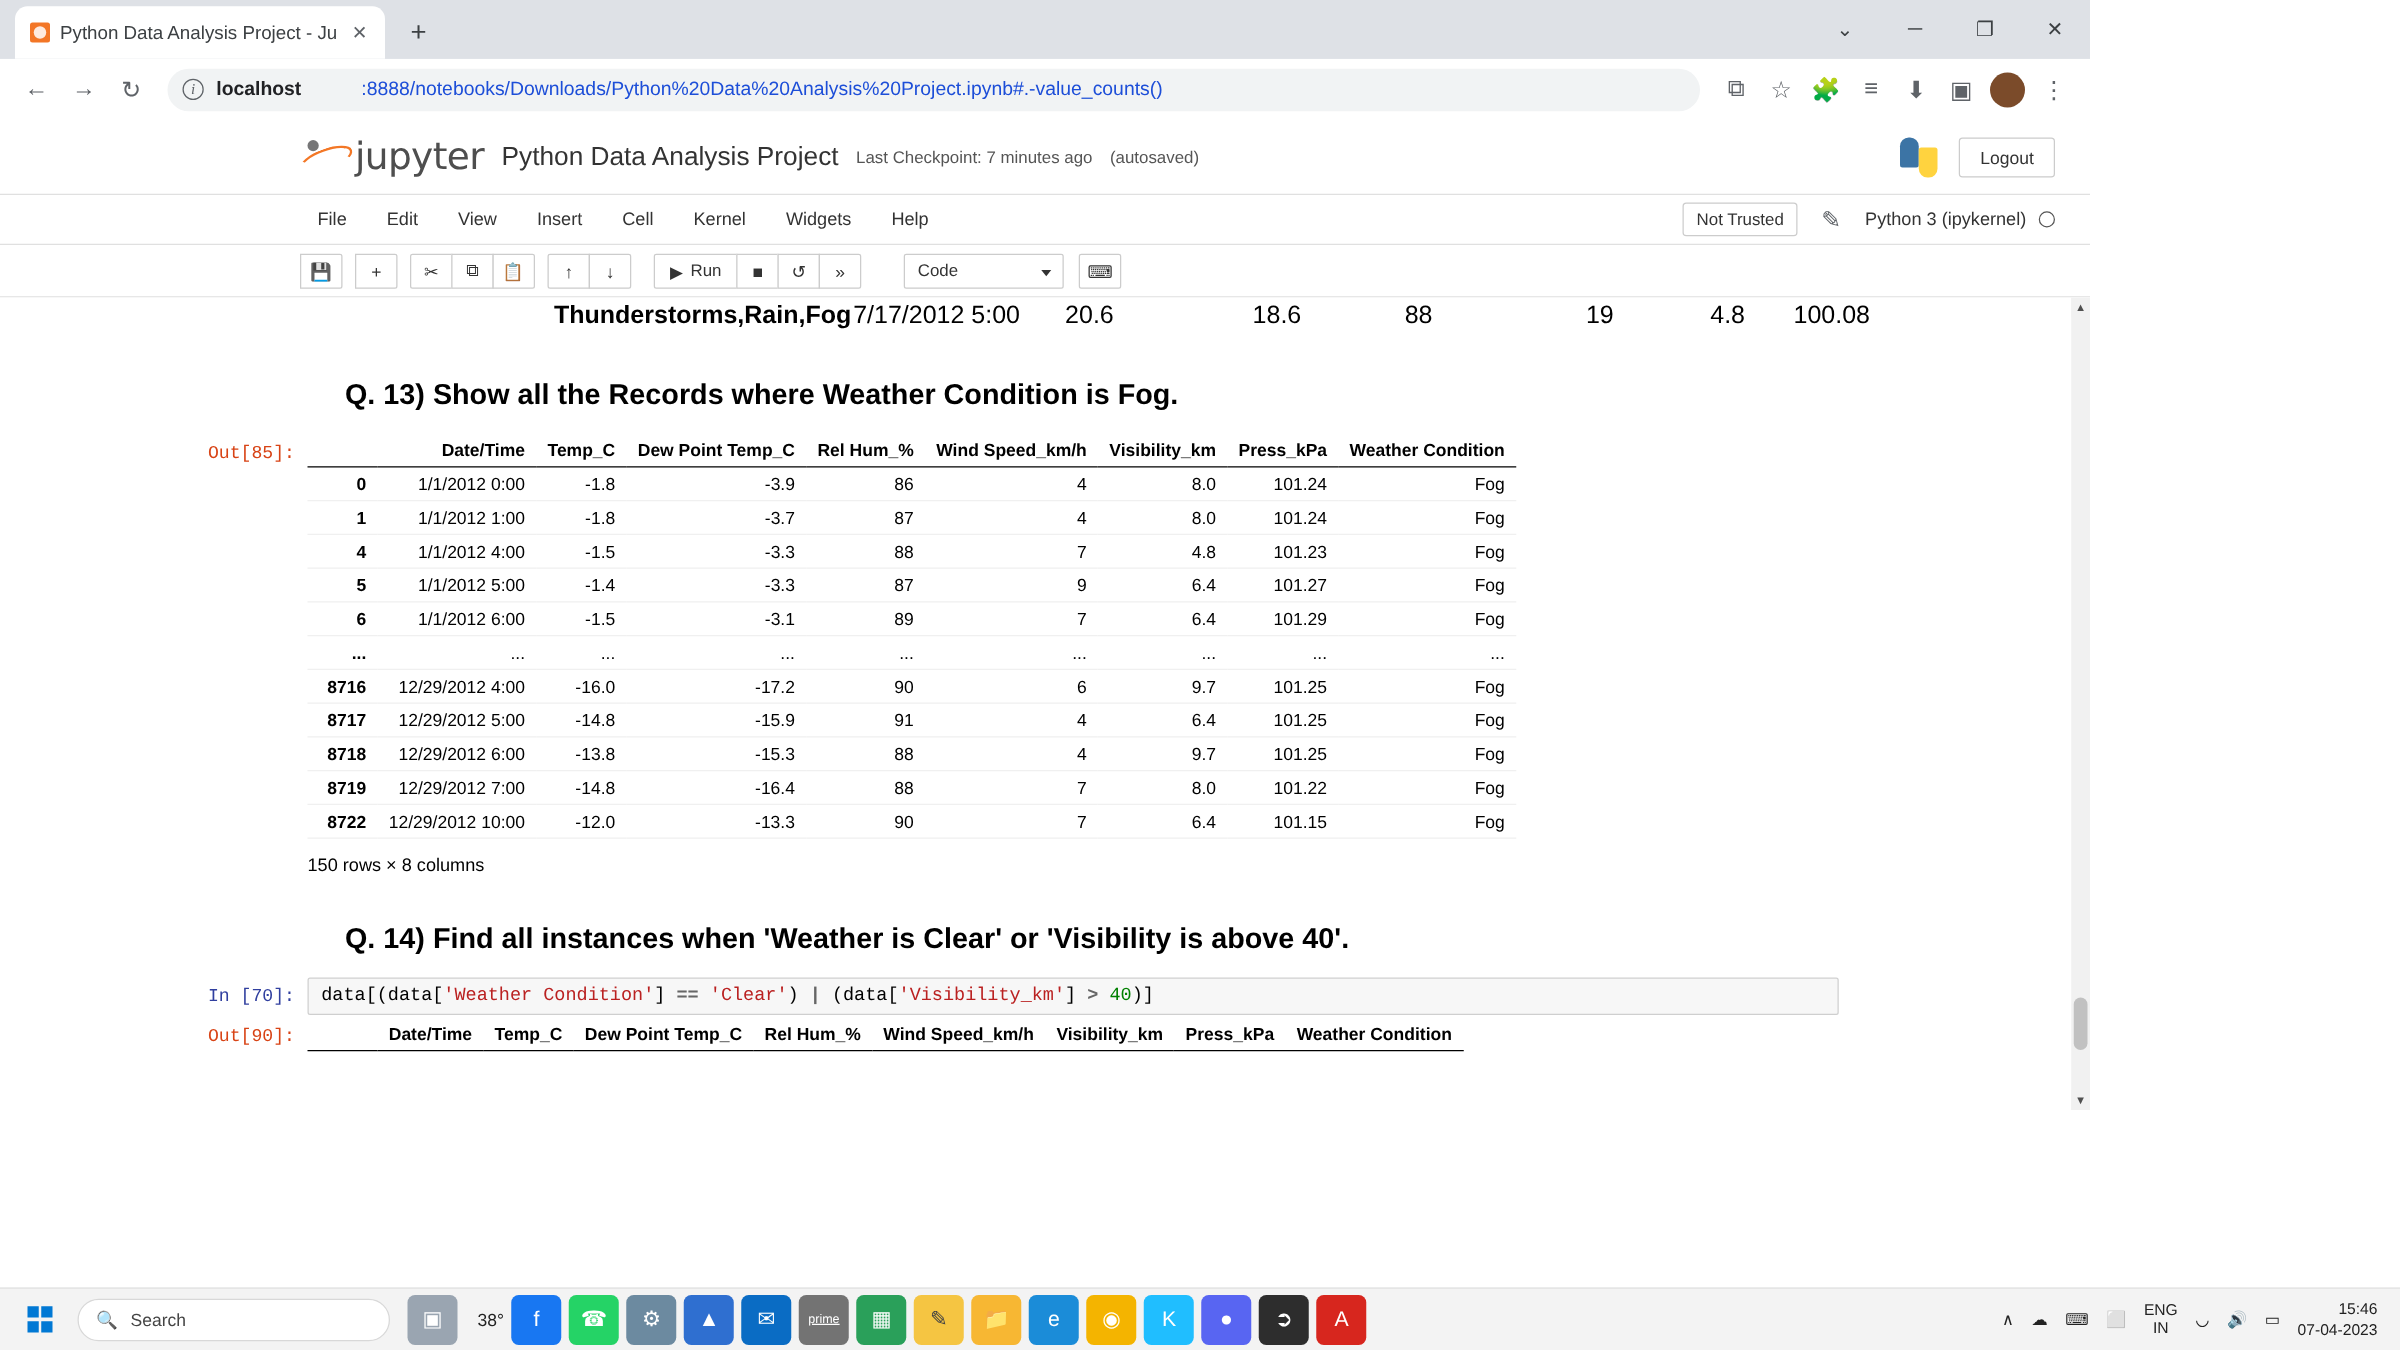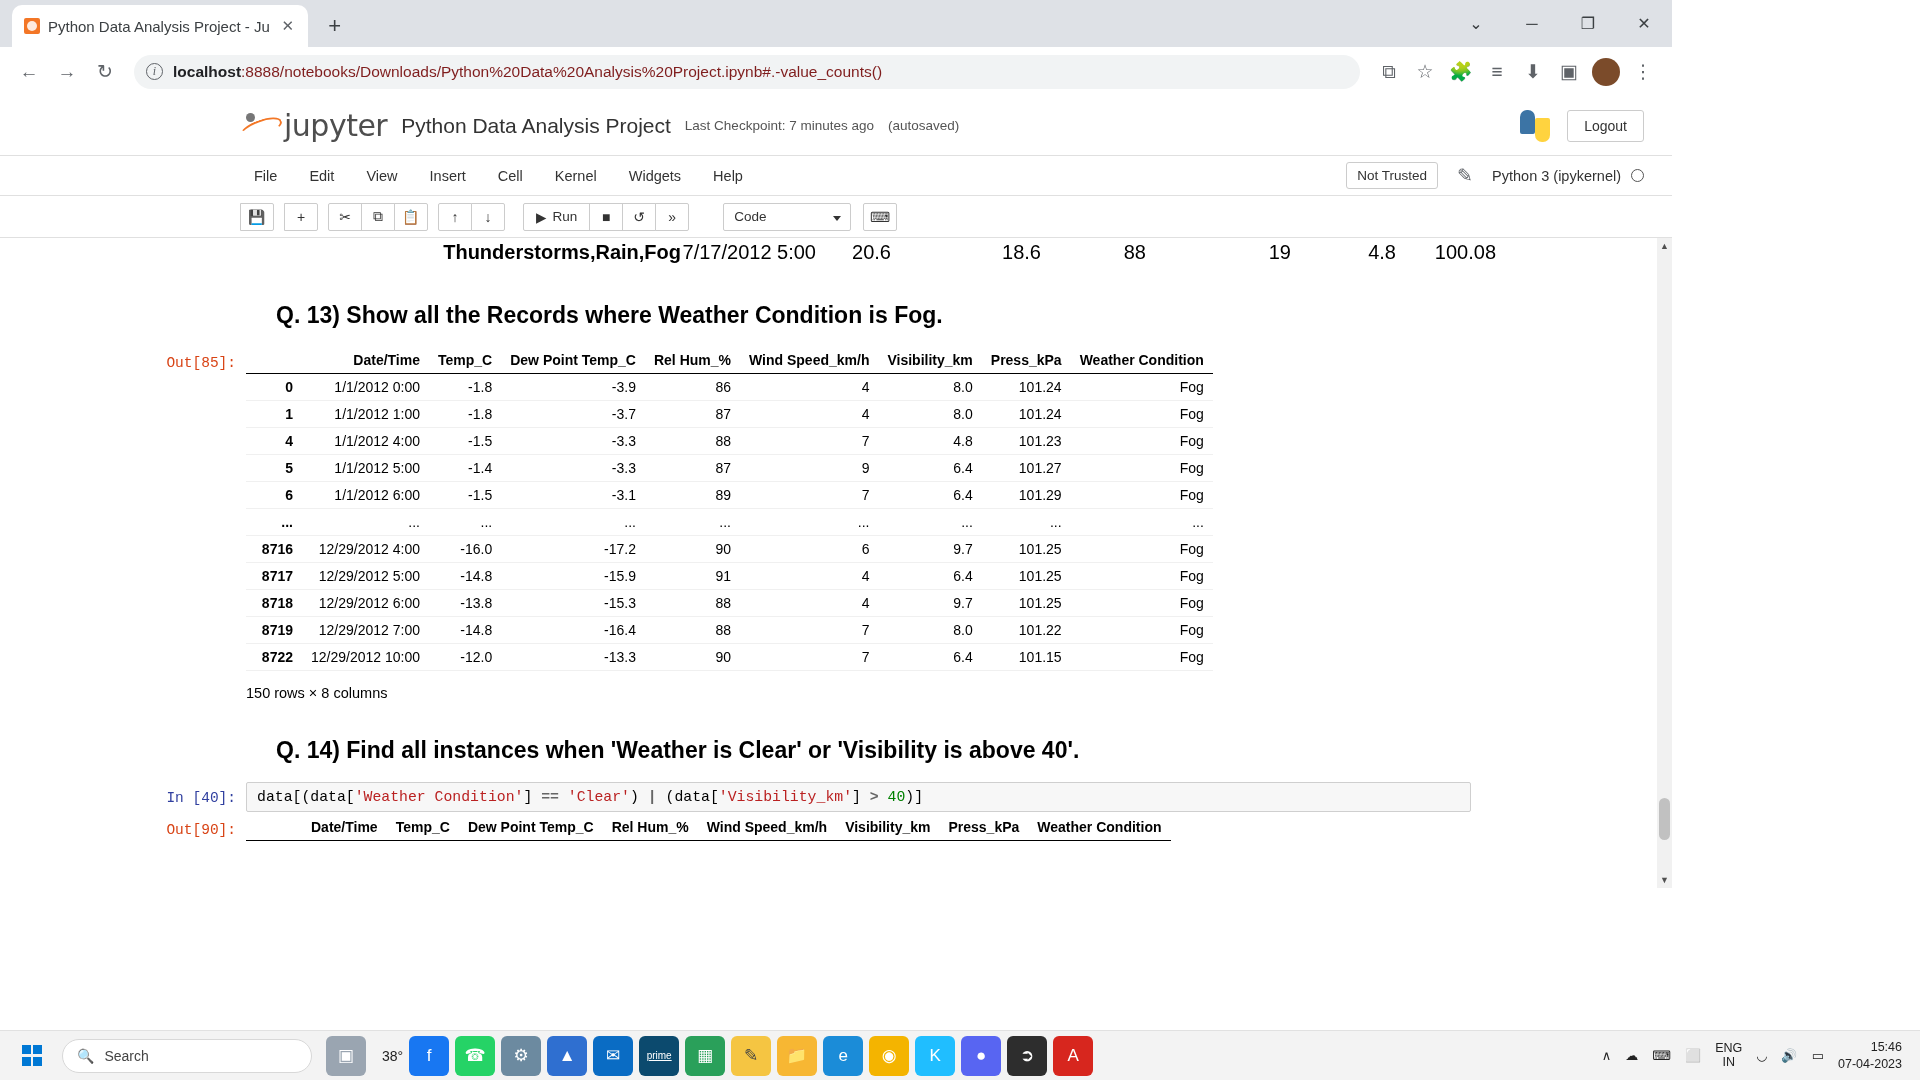--- a/index.html
+++ b/index.html
@@ -104,21 +104,21 @@
   }
   .omni-info {
     width: 17px; height: 17px; border-radius: 50%;
     border: 1.6px solid #5f6368;
     color: #5f6368; font-size: 12px;
     display: flex; align-items: center; justify-content: center;
     flex: none; font-style: italic; font-family: "Liberation Serif", serif;
   }
   .omni-url { white-space: nowrap; overflow: hidden; text-overflow: ellipsis; }
   .omni-url b { font-weight: 700; color: #202124; }
-  .omni-url span { color: #7f1d1d; }
+  .omni-url span { color: #1d4ed8; padding-left: 48px; }
   .ext-icons { display: flex; align-items: center; gap: 2px; }
   .avatar-btn {
     width: 28px; height: 28px; border-radius: 50%;
     background: #7b4b2a;
     display: flex; align-items: center; justify-content: center;
     color: #fff; font-size: 12px;
     margin: 0 4px;
   }
 
   
@@ -634,21 +634,21 @@
                   </tr>
               </tbody>
             </table>
             <div class="shape-note">150 rows × 8 columns</div>
           </div>
         </div>
 
         <div class="heading">Q. 14) Find all instances when 'Weather is Clear' or 'Visibility is above 40'.</div>
 
         <div class="cell-row">
-          <div class="prompt">In [40]:</div>
+          <div class="prompt">In [70]:</div>
           <div class="input-area"><span>data[(data[</span><span class="tok-str">'Weather Condition'</span><span>] </span><span class="tok-op">==</span><span> </span><span class="tok-str">'Clear'</span><span>) </span><span class="tok-op">|</span><span> (data[</span><span class="tok-str">'Visibility_km'</span><span>] </span><span class="tok-op">&gt;</span><span> </span><span class="tok-num">40</span><span>)]</span></div>
         </div>
 
         <div class="cell-row">
           <div class="prompt out">Out[90]:</div>
           <div class="out-area">
             <table class="df">
               <thead>
                 <tr>
                   <th style="min-width:56px;"></th>
@@ -693,21 +693,21 @@
   <div class="tb-apps">
     <div class="tb-app" style="background:#9aa5b1;">▣</div>
     <div class="weather">
       <span>38°</span>
     </div>
     <div class="tb-app" style="background:#1877f2;">f</div>
     <div class="tb-app" style="background:#25d366;">☎</div>
     <div class="tb-app" style="background:#6c8aa0;">⚙</div>
     <div class="tb-app" style="background:#2f6fd0;">▲</div>
     <div class="tb-app" style="background:#0a6cc4;">✉</div>
-    <div class="tb-app" style="background:#0c4a6e;font-size:10px;text-decoration:underline;">prime</div>
+    <div class="tb-app" style="background:#737373;font-size:10px;text-decoration:underline;">prime</div>
     <div class="tb-app" style="background:#2aa05a;">▦</div>
     <div class="tb-app" style="background:#f5c542;color:#444;">✎</div>
     <div class="tb-app" style="background:#f7b733;">📁</div>
     <div class="tb-app" style="background:#1b8cd8;">e</div>
     <div class="tb-app" style="background:#f4b400;">◉</div>
     <div class="tb-app" style="background:#20beff;">K</div>
     <div class="tb-app" style="background:#5865f2;">●</div>
     <div class="tb-app" style="background:#2d2d2d;">➲</div>
     <div class="tb-app" style="background:#d7261e;">A</div>
   </div>

